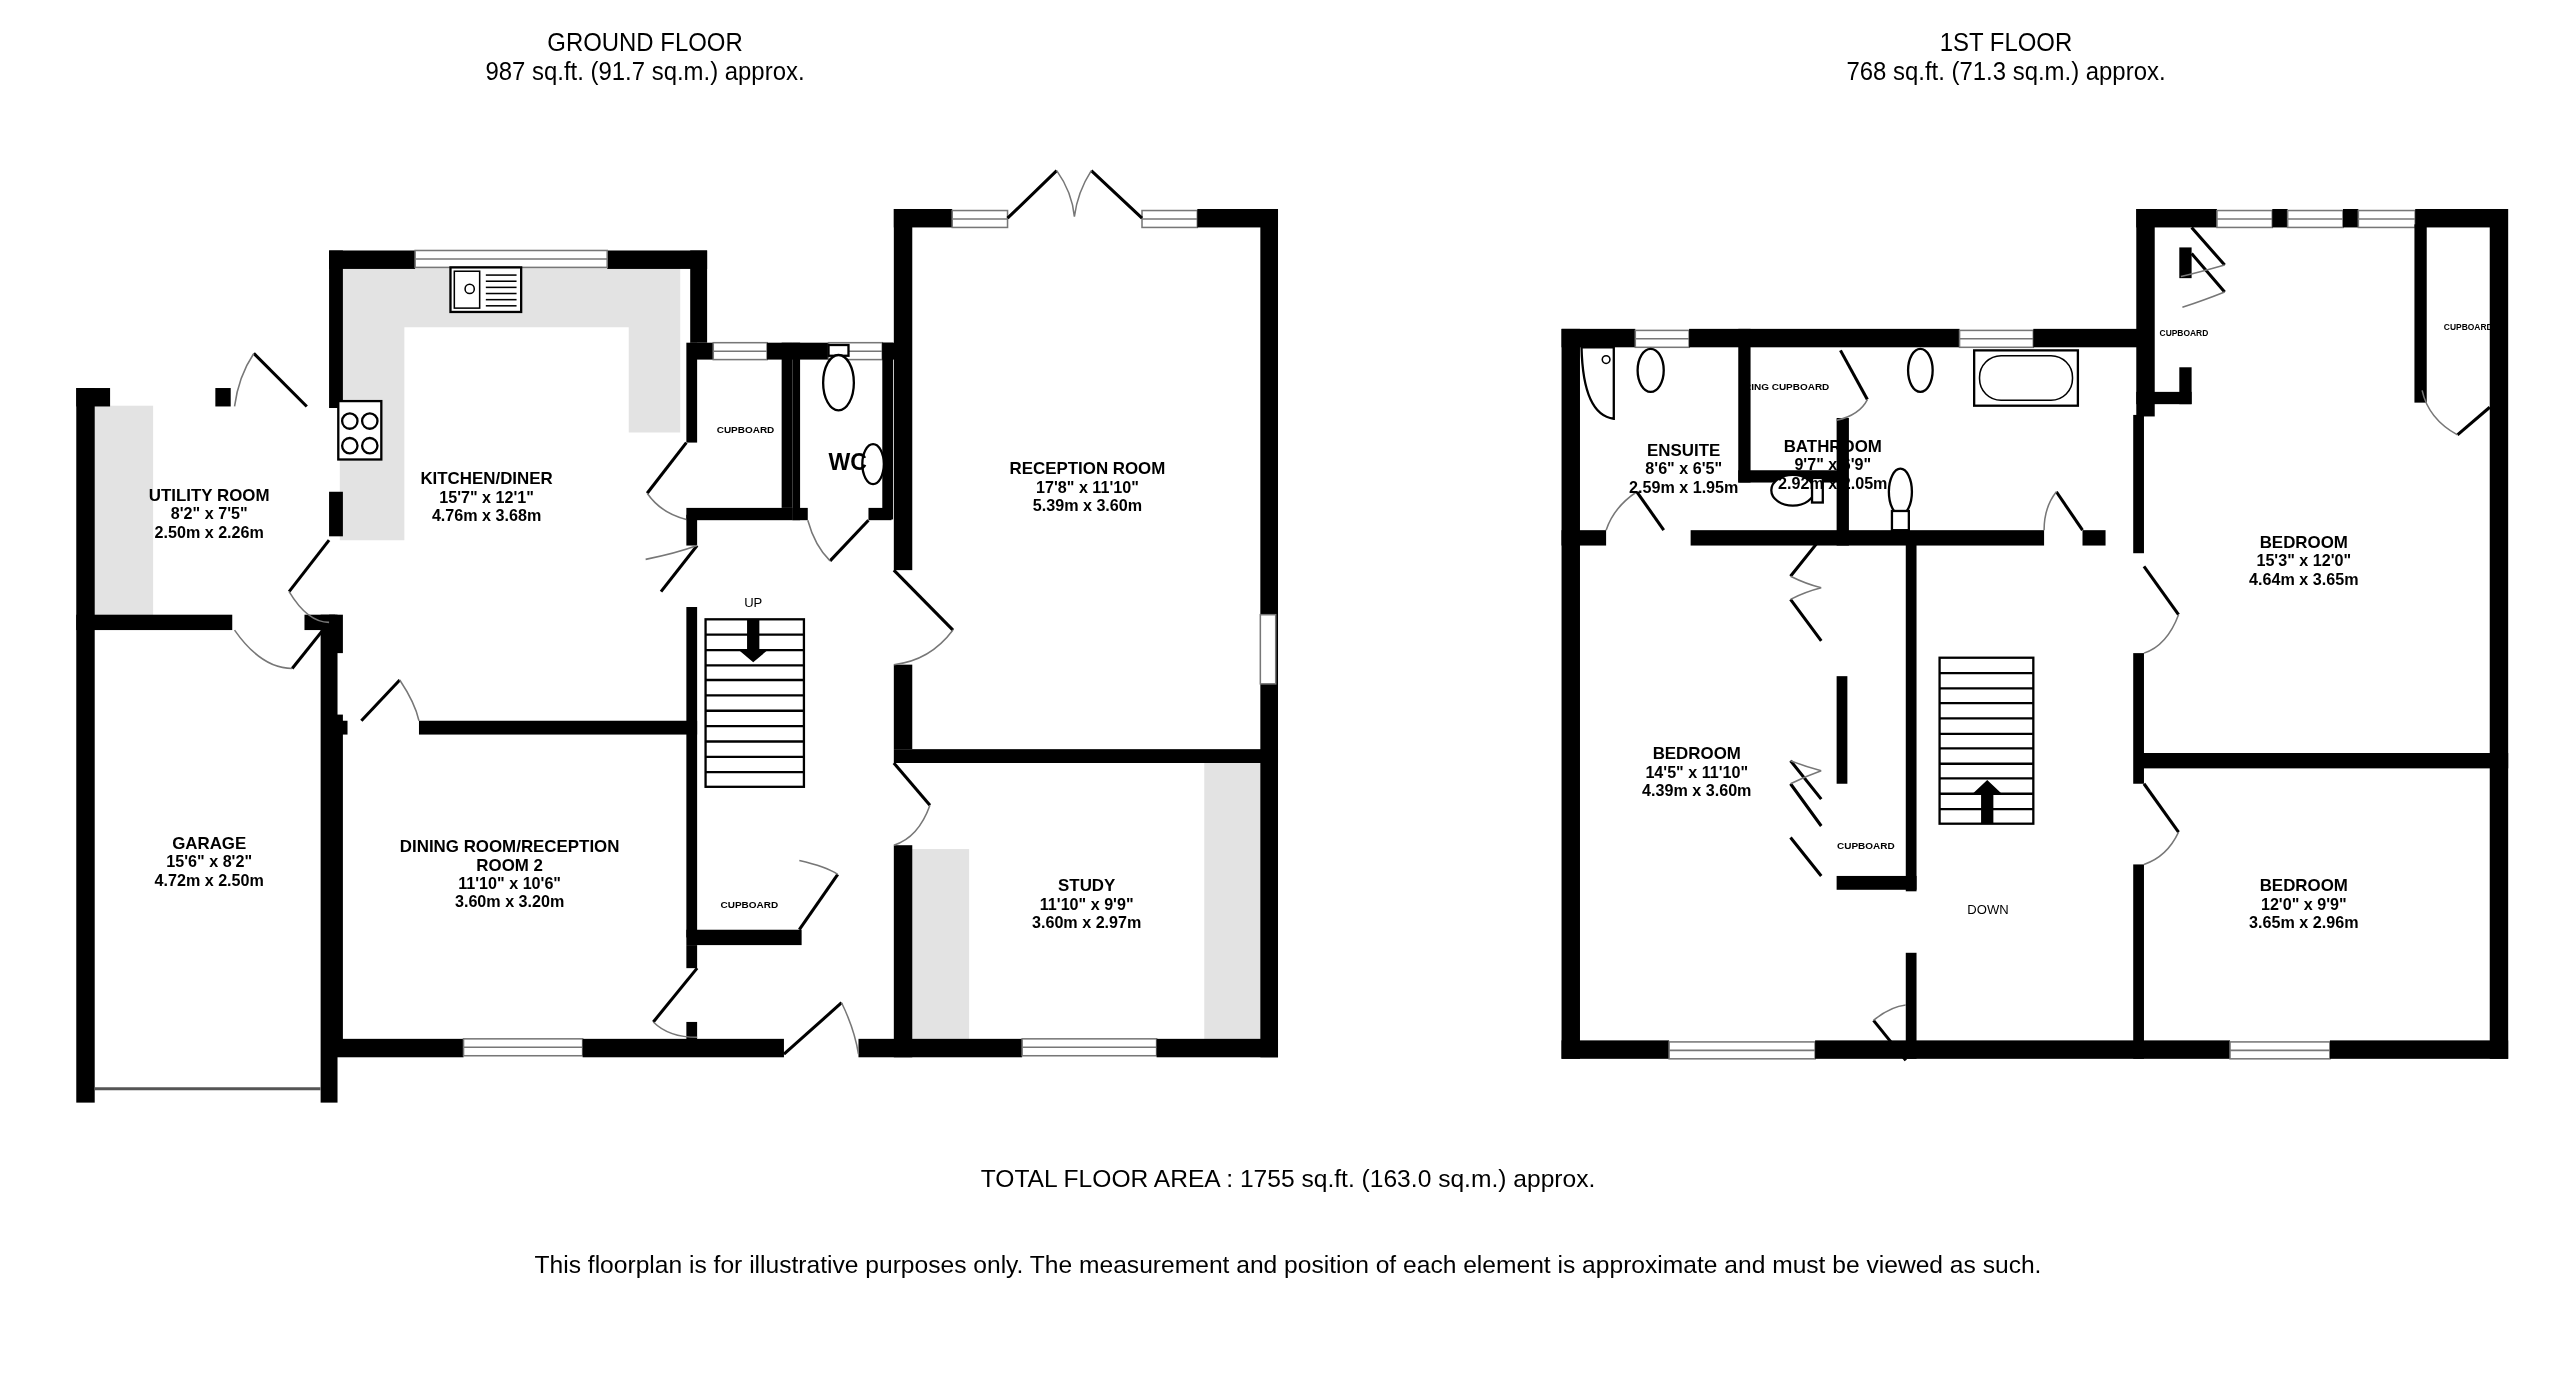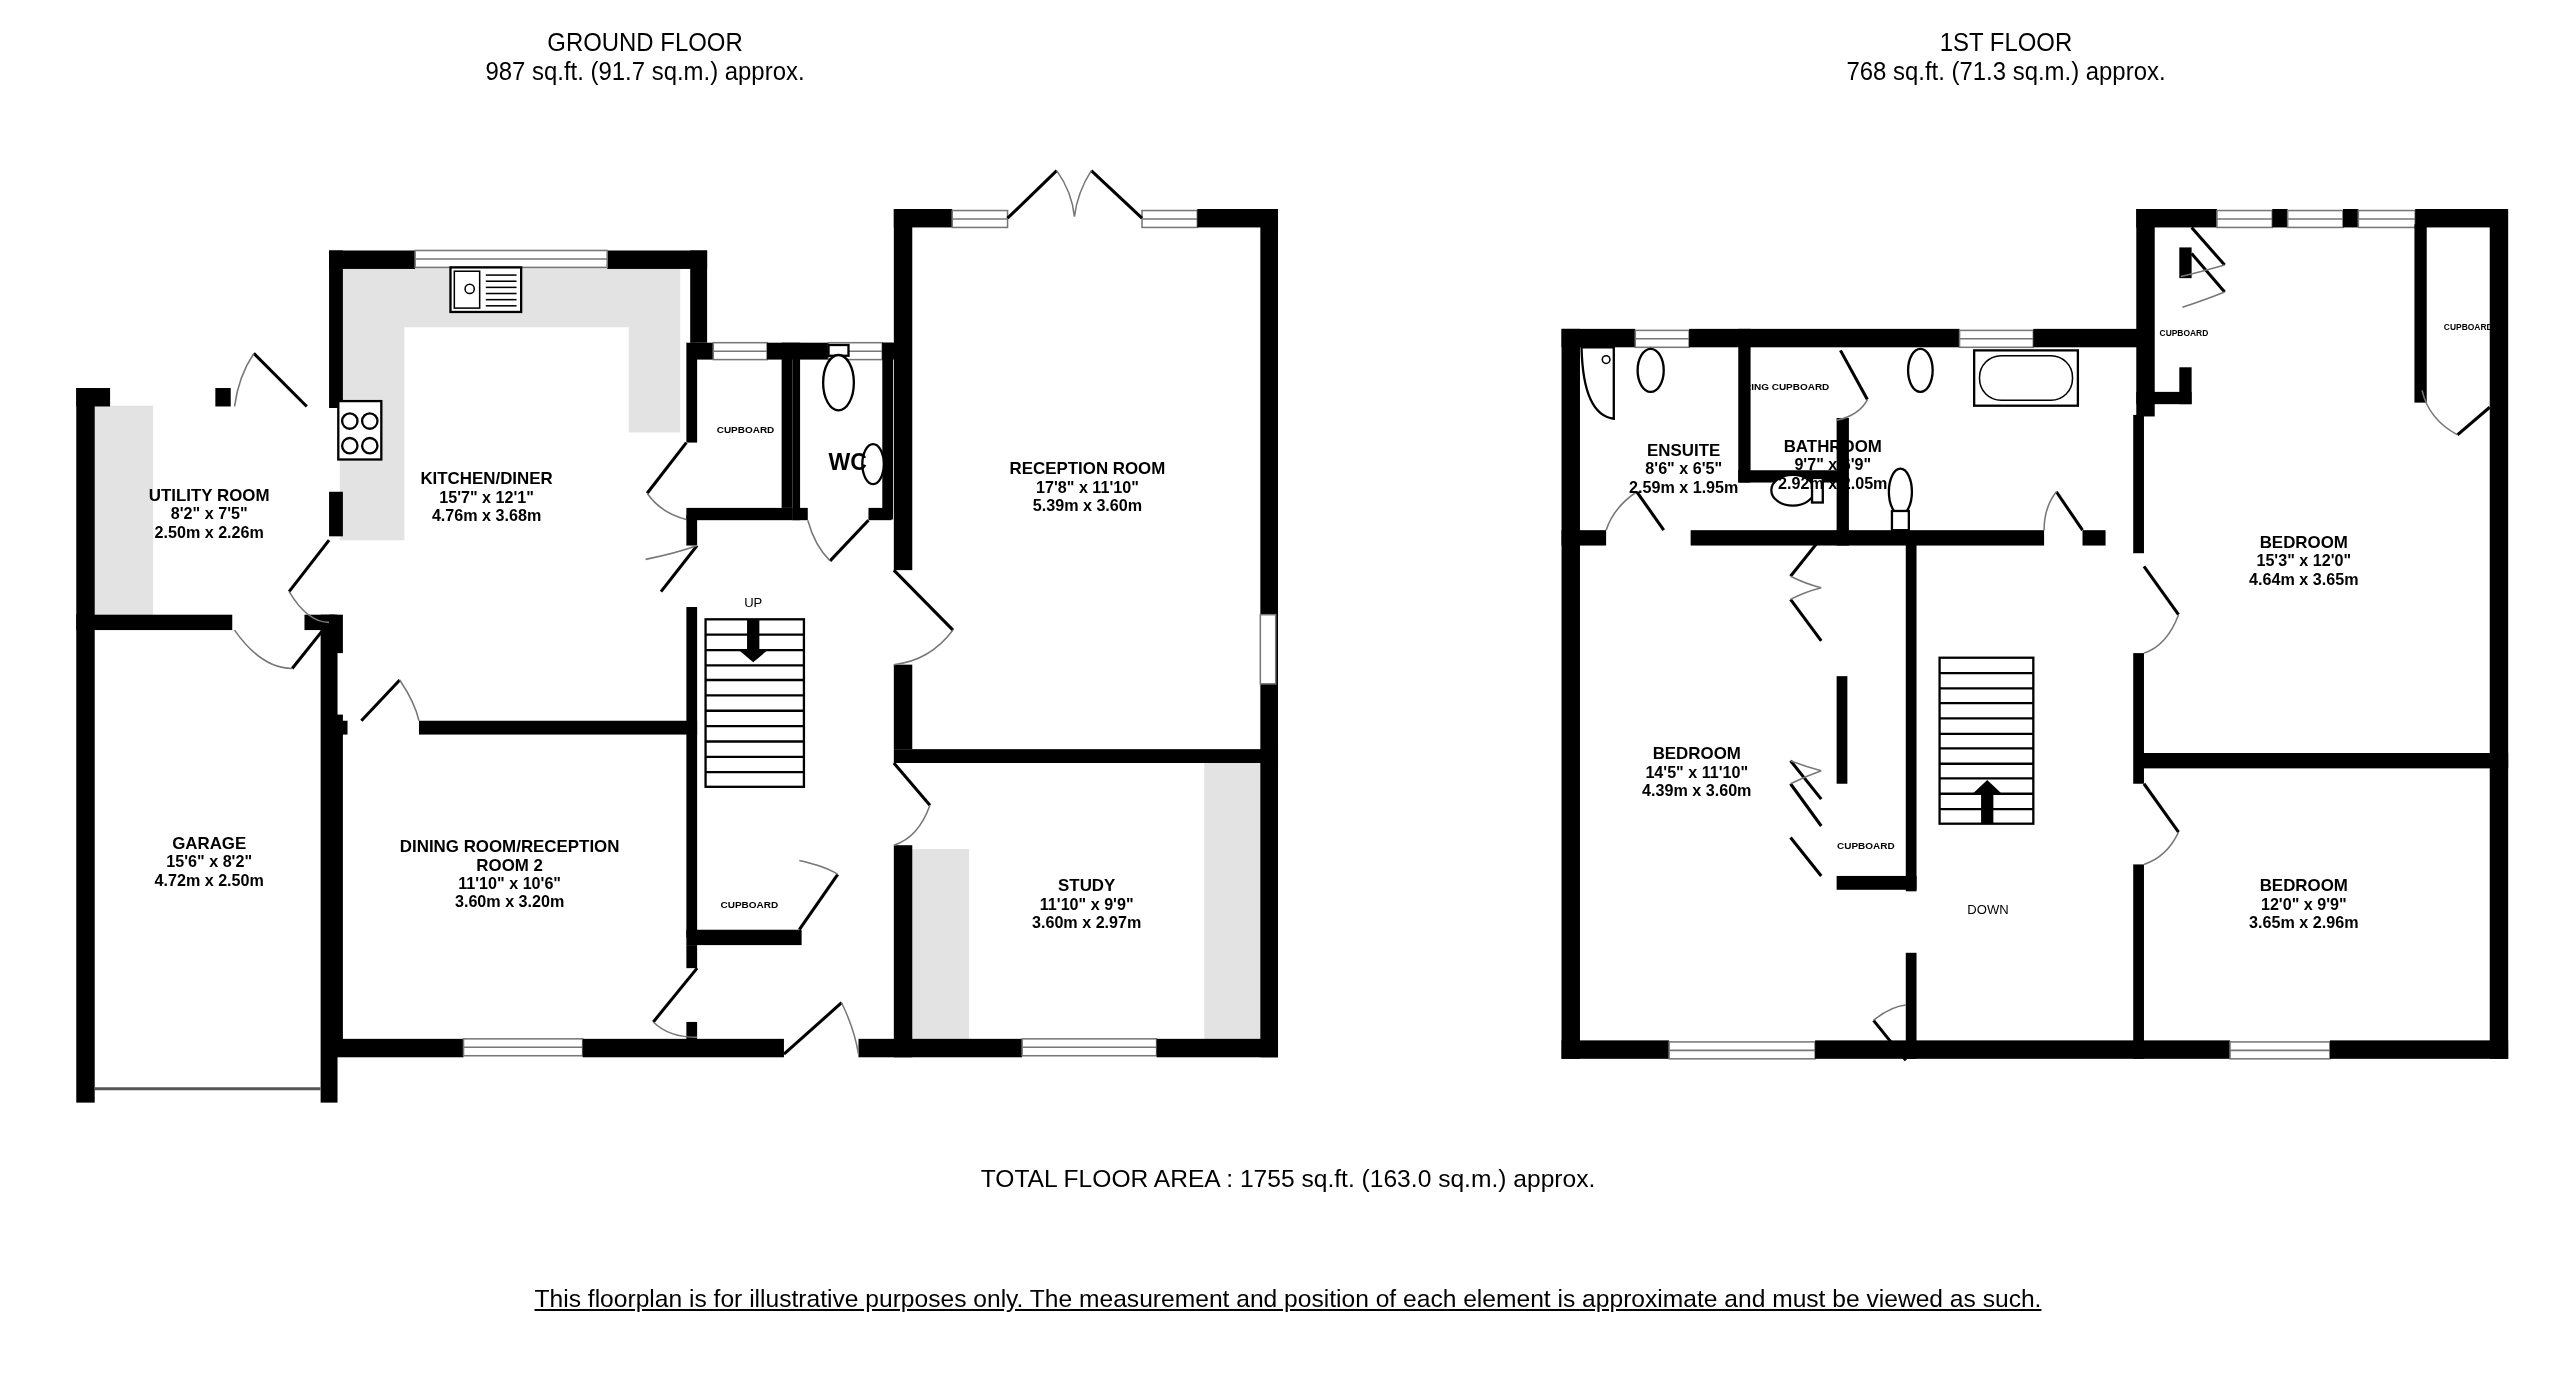--- a/index.html
+++ b/index.html
@@ -349,14 +349,14 @@
 
     <text class="lbl" x="2325" y="507" font-size="13">RING CUPBOARD</text>
     <text class="lbl" x="2842" y="437" font-size="11">CUPBOARD</text>
     <text class="lbl" x="3212" y="430" font-size="11">CUPBOARD</text>
     <text class="lbl" x="2428" y="1105" font-size="13">CUPBOARD</text>
     <text class="lbl-n" x="2587" y="1190" font-size="17">DOWN</text>
   </g>
 </svg>
 
 <div class="foot" style="top:1165px;">TOTAL FLOOR AREA : 1755 sq.ft. (163.0 sq.m.) approx.</div>
-<div class="foot" style="top:1285px;text-decoration:underline;">This floorplan is for illustrative purposes only. The measurement and position of each element is approximate and must be viewed as such.</div>
+<div class="foot" style="top:1251px;">This floorplan is for illustrative purposes only. The measurement and position of each element is approximate and must be viewed as such.</div>
 
 
 </body></html>

